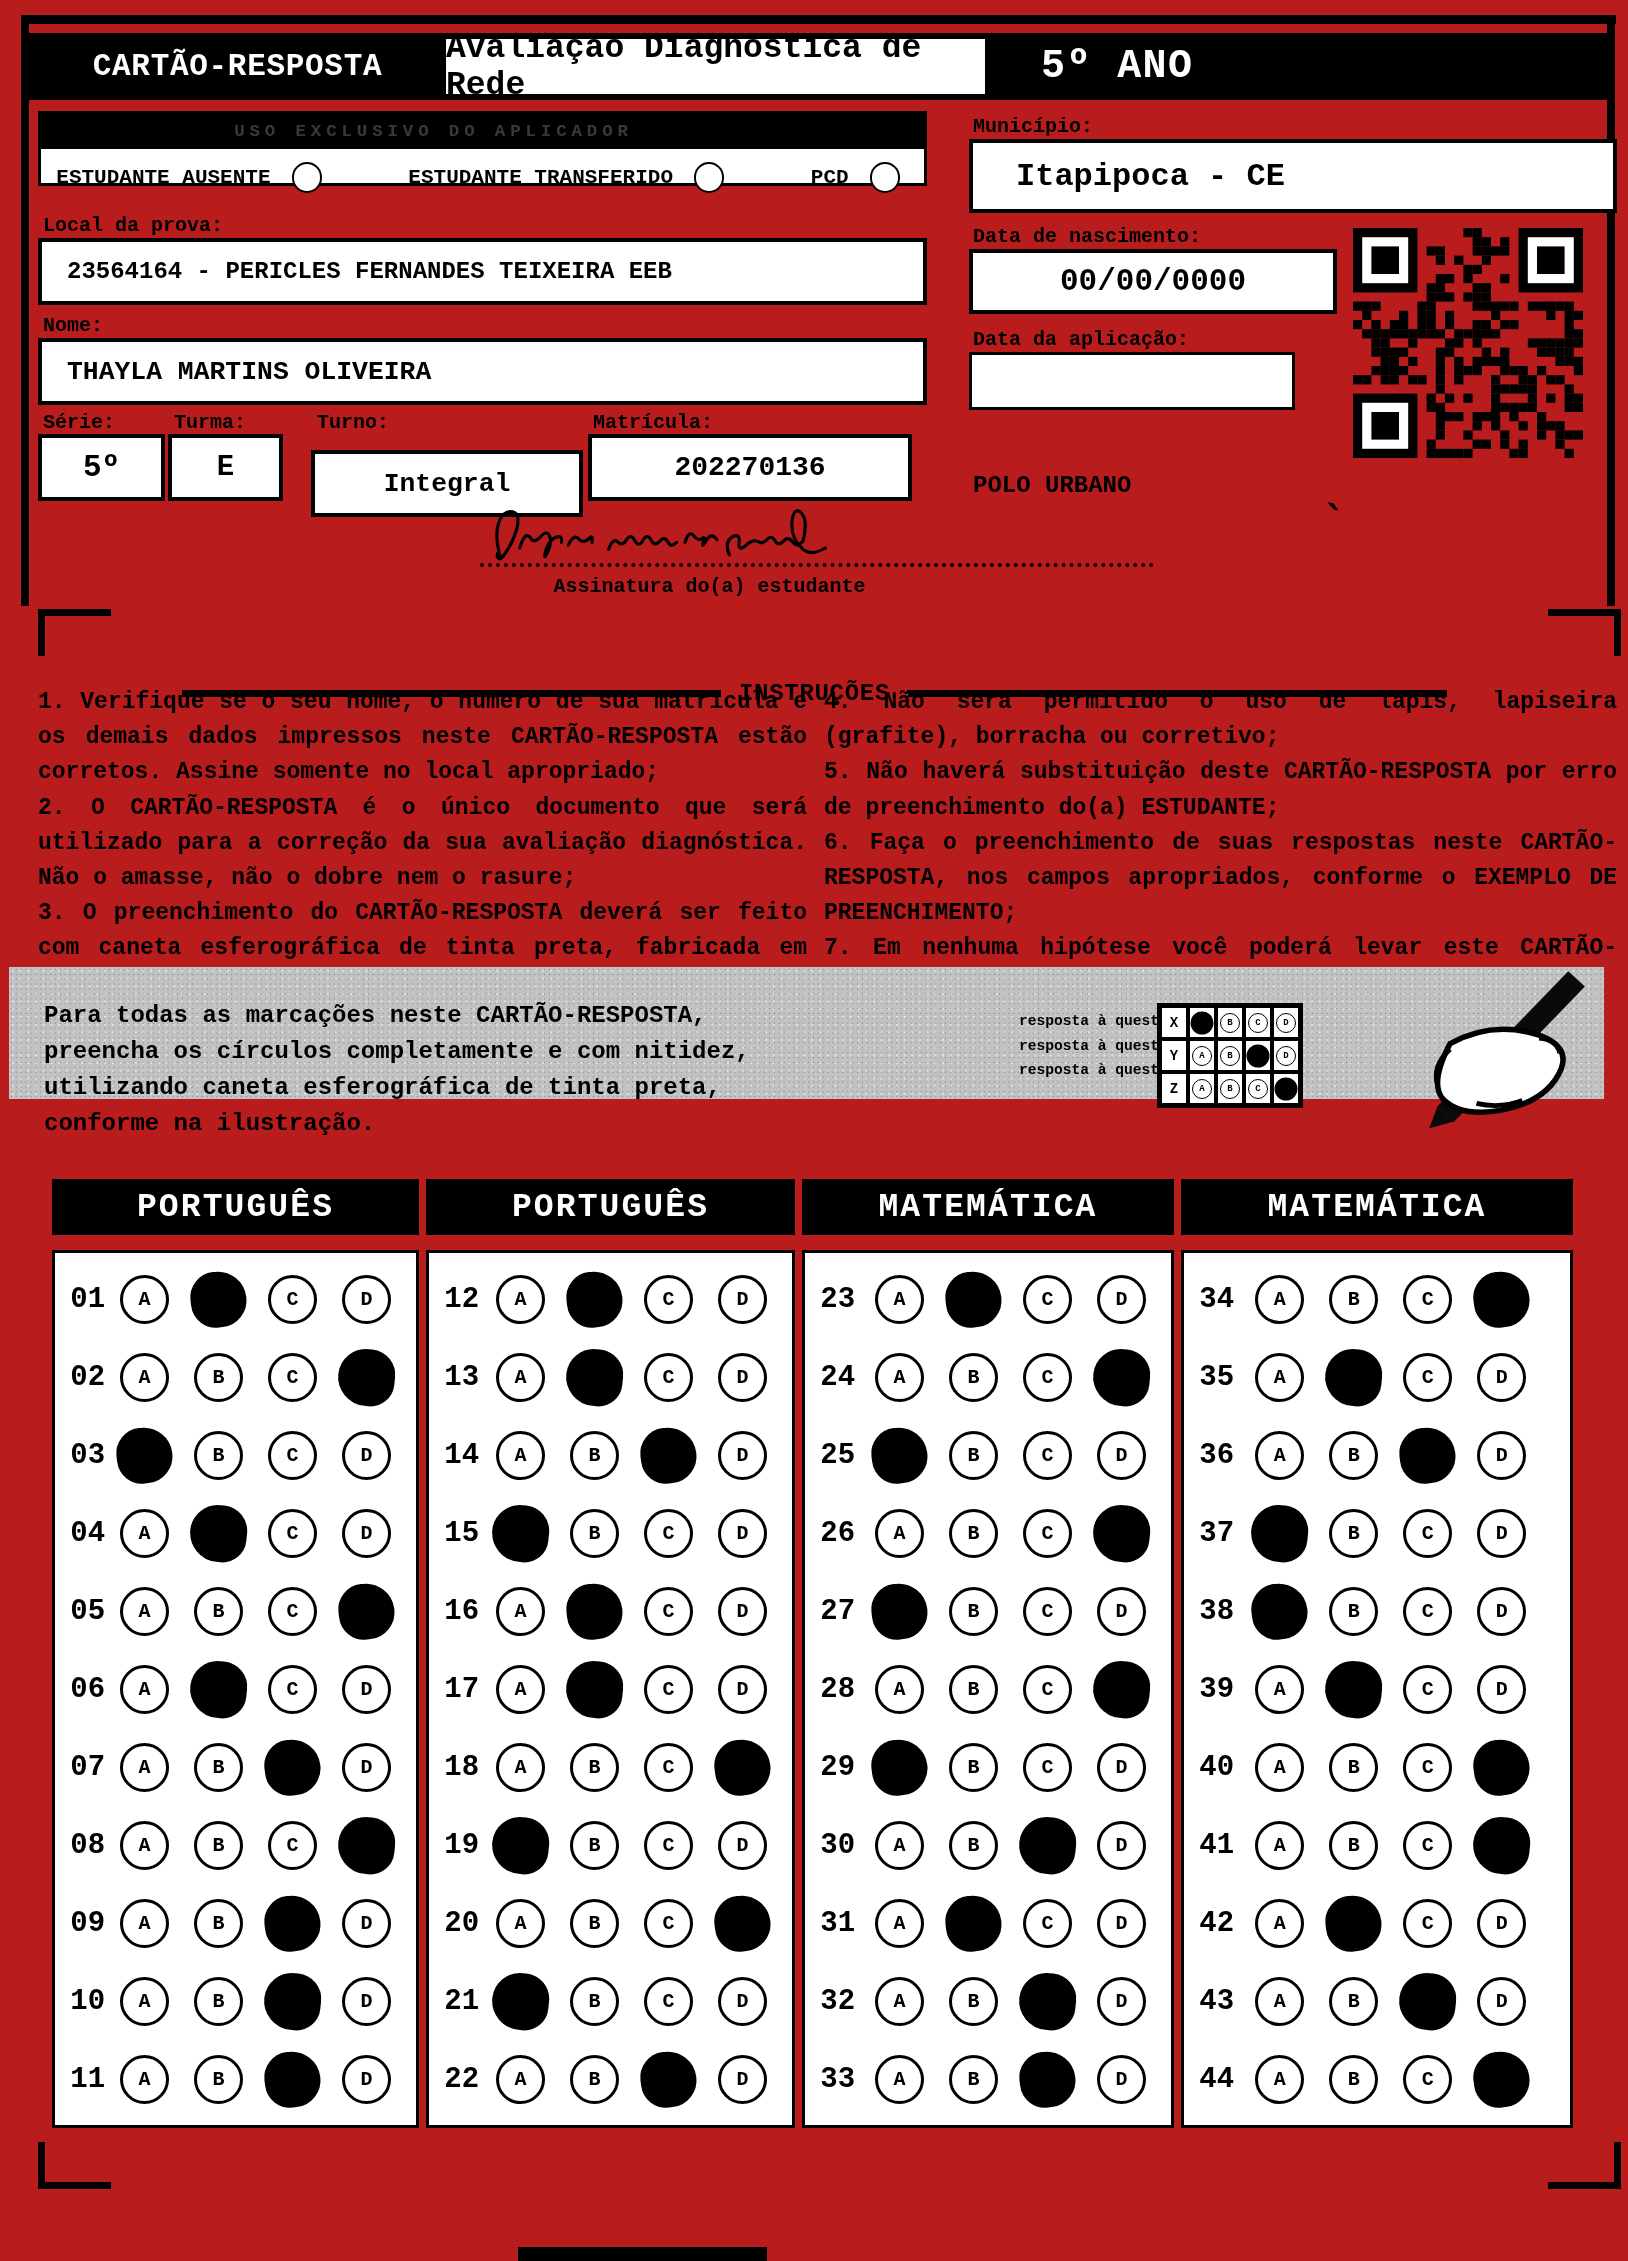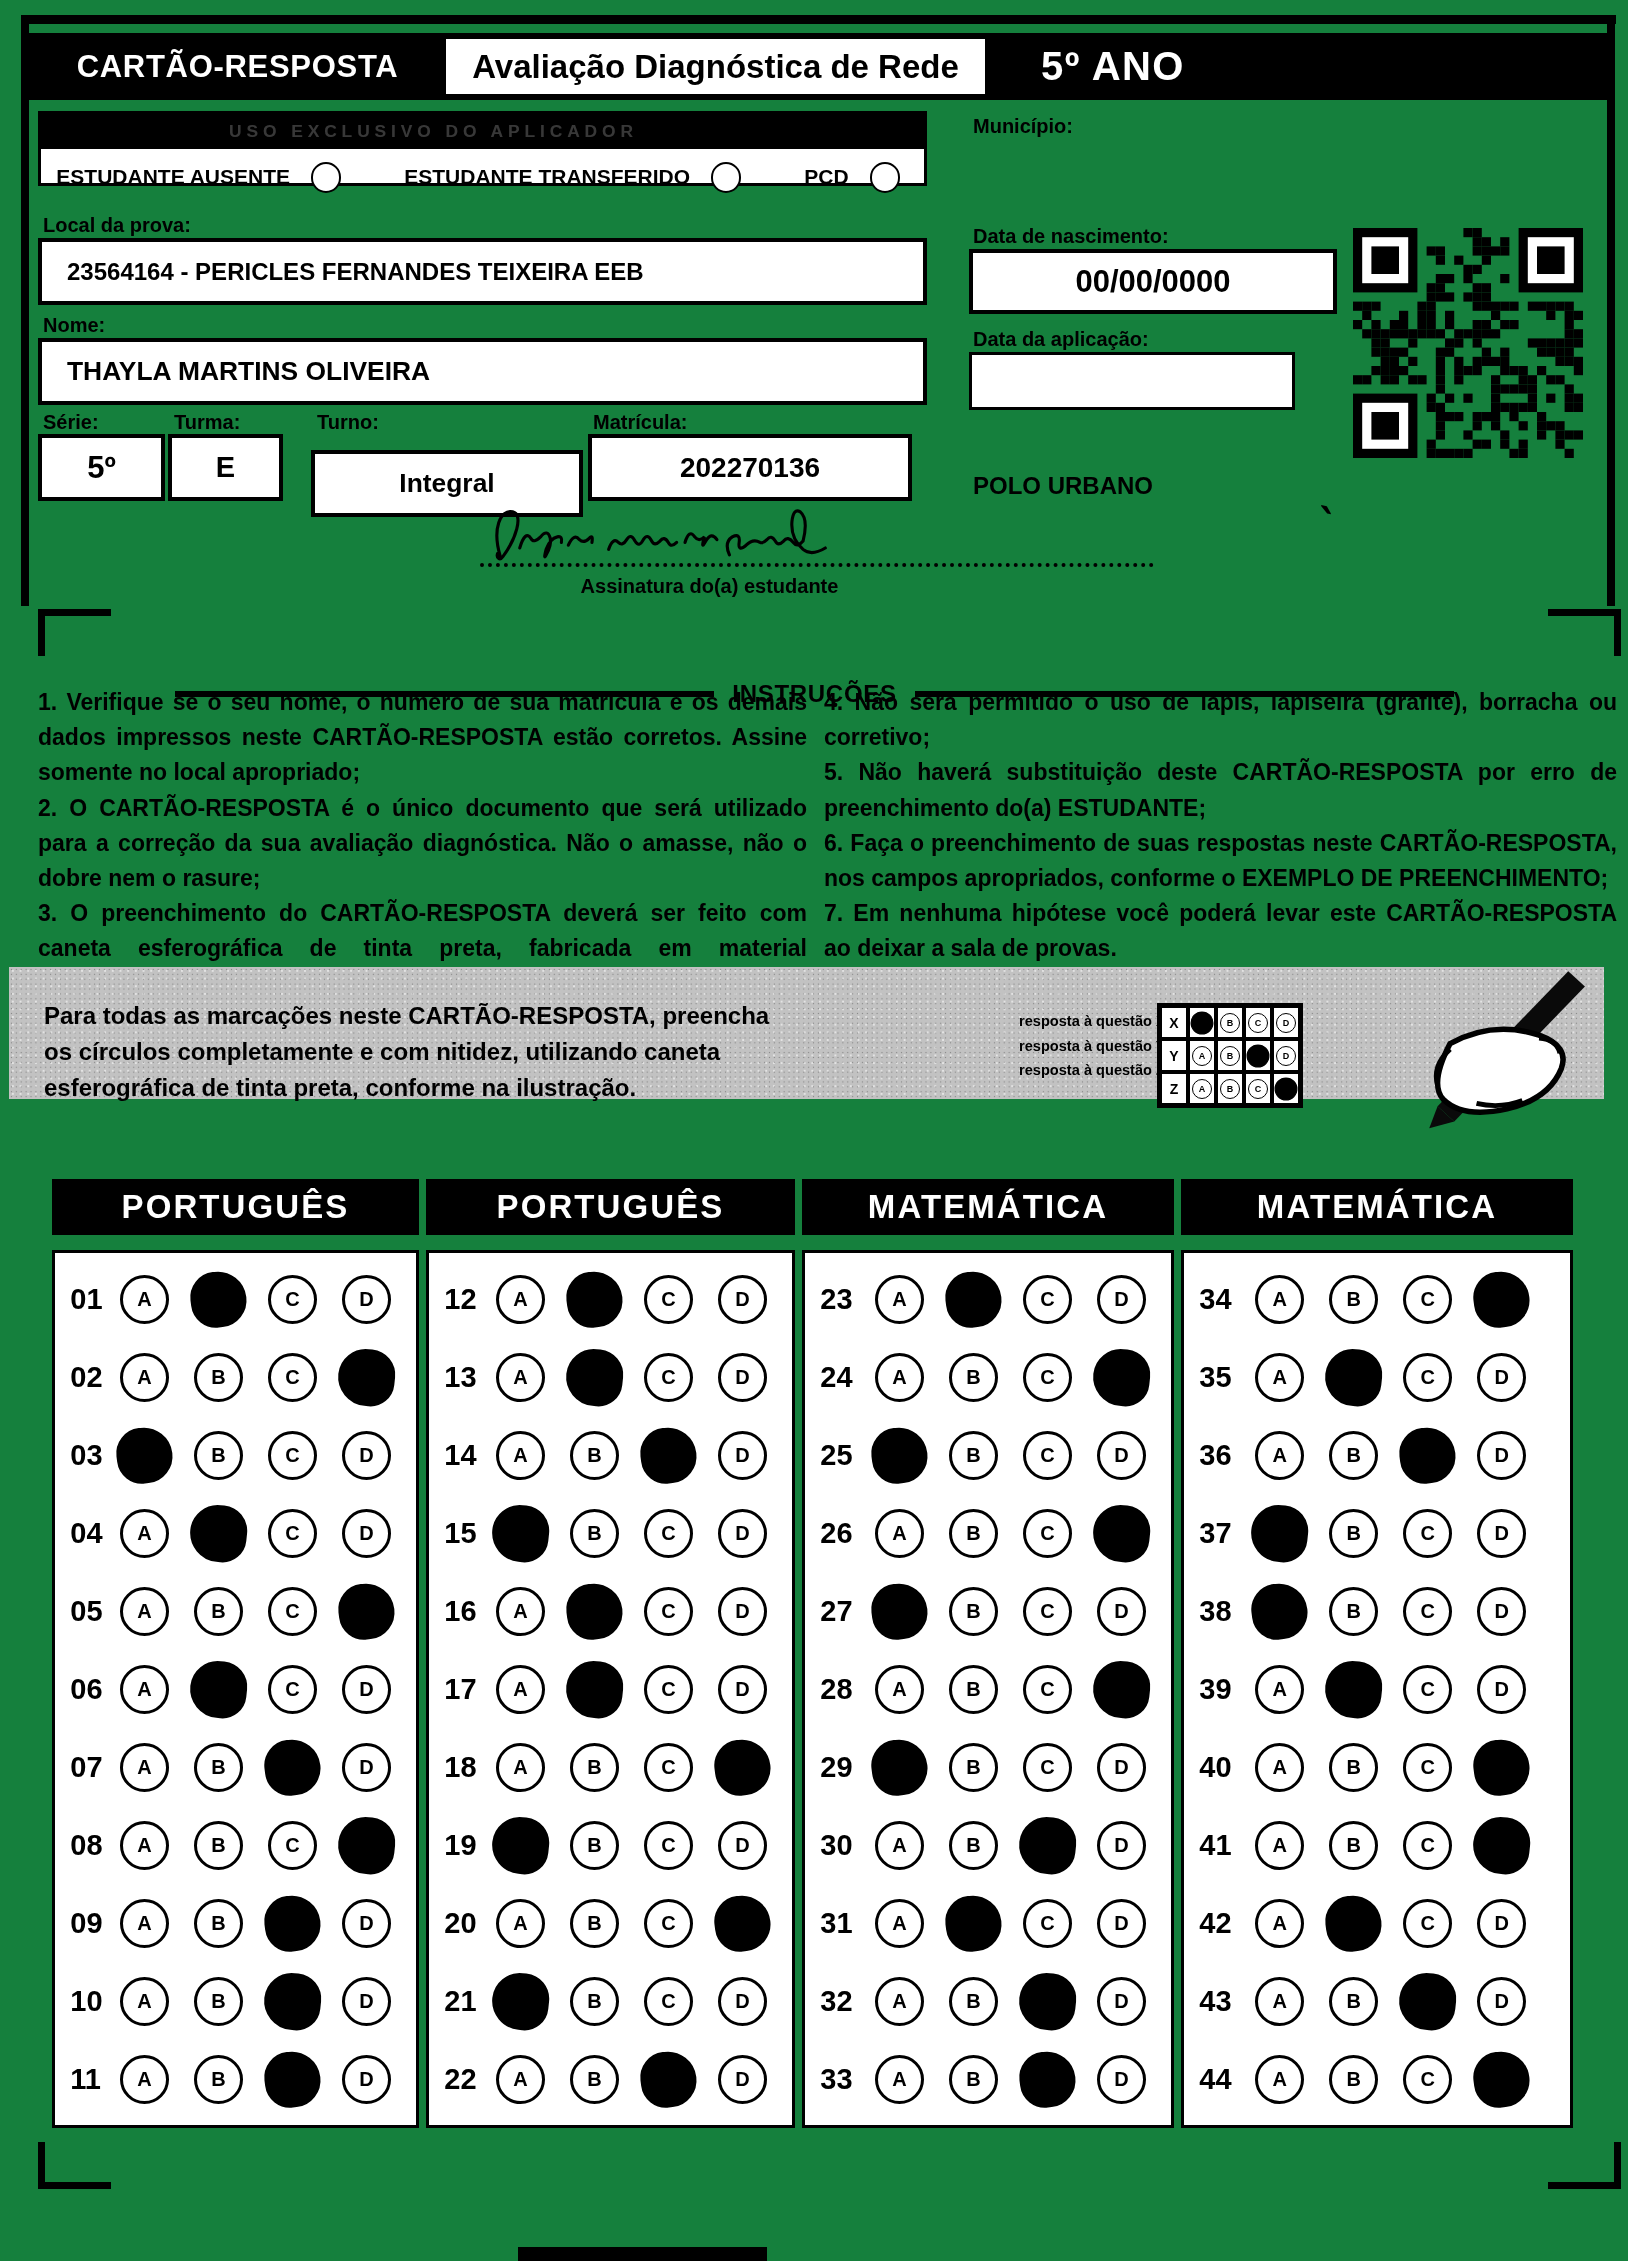--- a/index.html
+++ b/index.html
@@ -1,17 +1,17 @@
 <!DOCTYPE html>
 <html style="font-size:11px"><head>
 <meta charset="utf-8">
 <style>
   html,body{margin:0;padding:0;background:#888;}
-  .page{position:relative;width:1629px;height:2261px;background:#15803d;margin:0 auto;
-        font-family:Liberation Sans, sans-serif;color:#000;overflow:hidden;}
+  .page{position:relative;width:1629px;height:2261px;background:#b91c1c;margin:0 auto;
+        font-family:Liberation Mono, monospace;color:#000;overflow:hidden;}
 
   
   .topline{position:absolute;left:21px;top:15.3px;width:1595px;height:9px;background:#000;}
   .vline-l{position:absolute;left:21px;top:15.3px;width:8.3px;height:591px;background:#000;}
   .vline-r{position:absolute;left:1607px;top:15.3px;width:8.3px;height:591px;background:#000;}
 
   
   .header-bar{position:absolute;left:29px;top:33px;width:1585px;height:67px;background:#000;display:flex;}
   .hdr-left{width:417px;display:flex;align-items:center;justify-content:center;color:#fff;font-size:31px;font-weight:bold;letter-spacing:0.7px;}
   .hdr-mid{margin:6.3px 0;background:#fff;width:539px;display:flex;align-items:center;justify-content:center;font-size:33px;font-weight:bold;}
@@ -160,20 +160,23 @@
   <div class="fld-label turno-label">Turno:</div>
   <div class="fbox turno-box">
     <span>Integral</span>
   </div>
   <div class="fld-label matric-label">Matrícula:</div>
   <div class="fbox matric-box">
     <span>202270136</span>
   </div>
 
   <div class="fld-label mun-label">Município:</div>
+  <div class="fbox mun-box">
+    <span>Itapipoca - CE</span>
+  </div>
   <div class="fld-label nasc-label">Data de nascimento:</div>
   <div class="fbox nasc-box">
     <span>00/00/0000</span>
   </div>
   <div class="fld-label aplic-label">Data da aplicação:</div>
   <div class="fbox aplic-box">
     <span></span>
   </div>
   <div class="polo">POLO URBANO</div>
 

